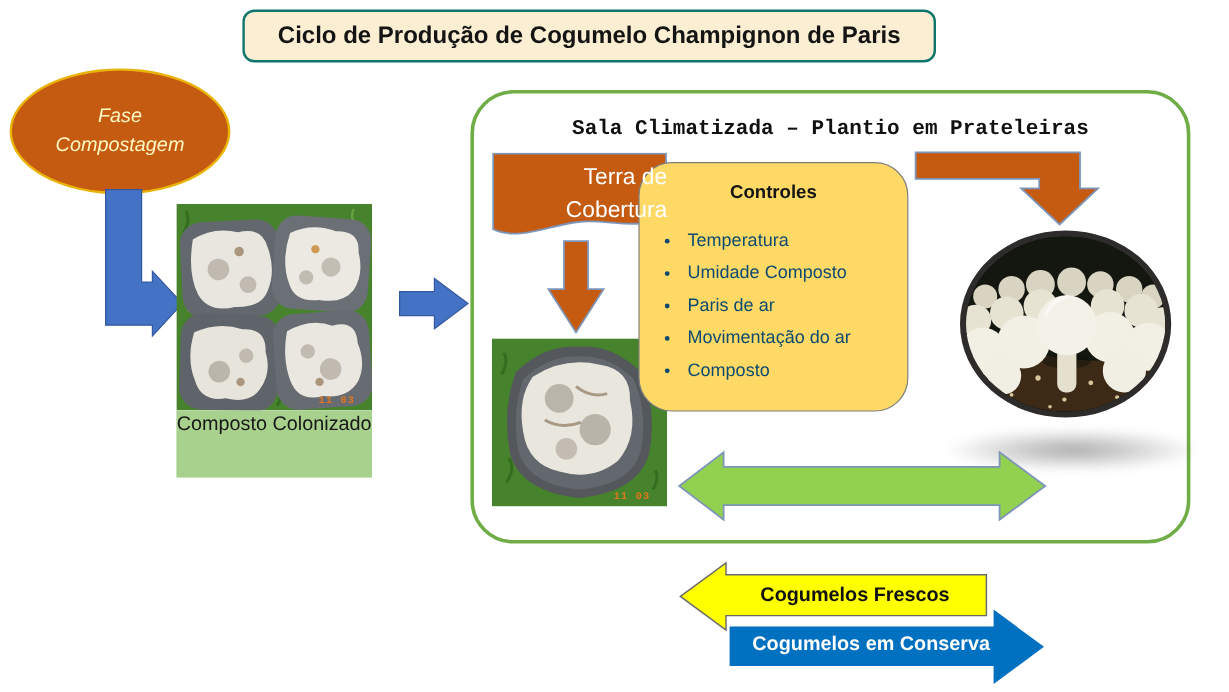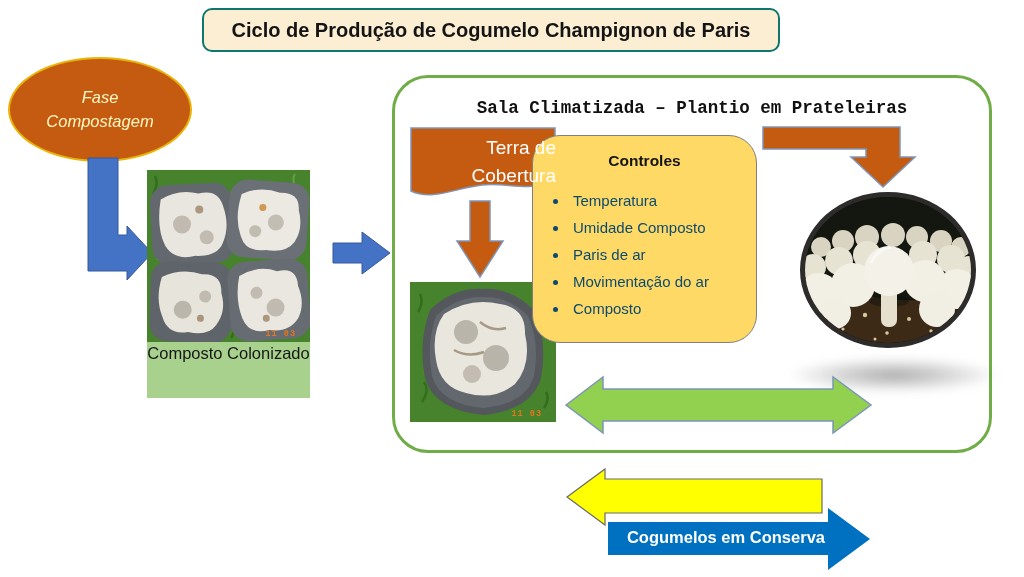--- a/index.html
+++ b/index.html
@@ -207,19 +207,20 @@
   </div>
 
   <svg class="abs z2" style="left:560px;top:373px" width="315" height="66" viewBox="0 0 315 66">
     <polygon points="6,32 43,4 43,16 273,16 273,4 311,32 273,60 273,48 43,48 43,60" style="fill:var(--produce-green,#92D050);stroke:#7E95B8;stroke-width:1.5"></polygon>
   </svg>
   <div class="abs produce-text">Produz durante ±60 Dias</div>
 
   <svg class="abs z2" style="left:560px;top:463px" width="266" height="68" viewBox="0 0 266 68">
     <polygon points="7,34 45,6 45,16 262,16 262,50 45,50 45,62" style="fill:var(--fresh-yellow,#FFFF00);stroke:#6A6A6A;stroke-width:1.2"></polygon>
   </svg>
+  <div class="abs fresh-text">Cogumelos Frescos</div>
 
   <svg class="abs z1" style="left:600px;top:504px" width="272" height="70" viewBox="0 0 272 70">
     <polygon points="8,18 228,18 228,4 270,35 228,66 228,51 8,51" style="fill:var(--preserve-blue,#0070C0)"></polygon>
   </svg>
   <div class="abs preserve-text">Cogumelos em Conserva</div>
 
 </div>
 
 </body></html>

